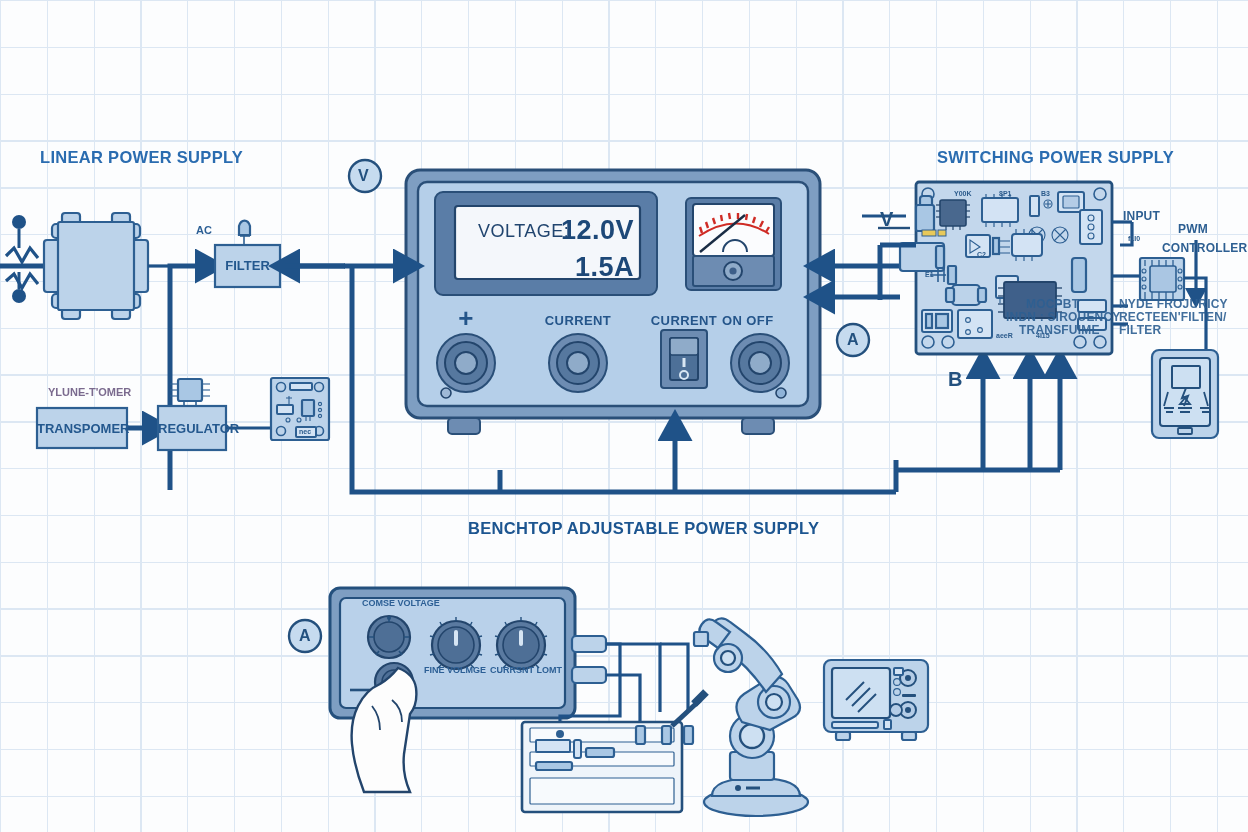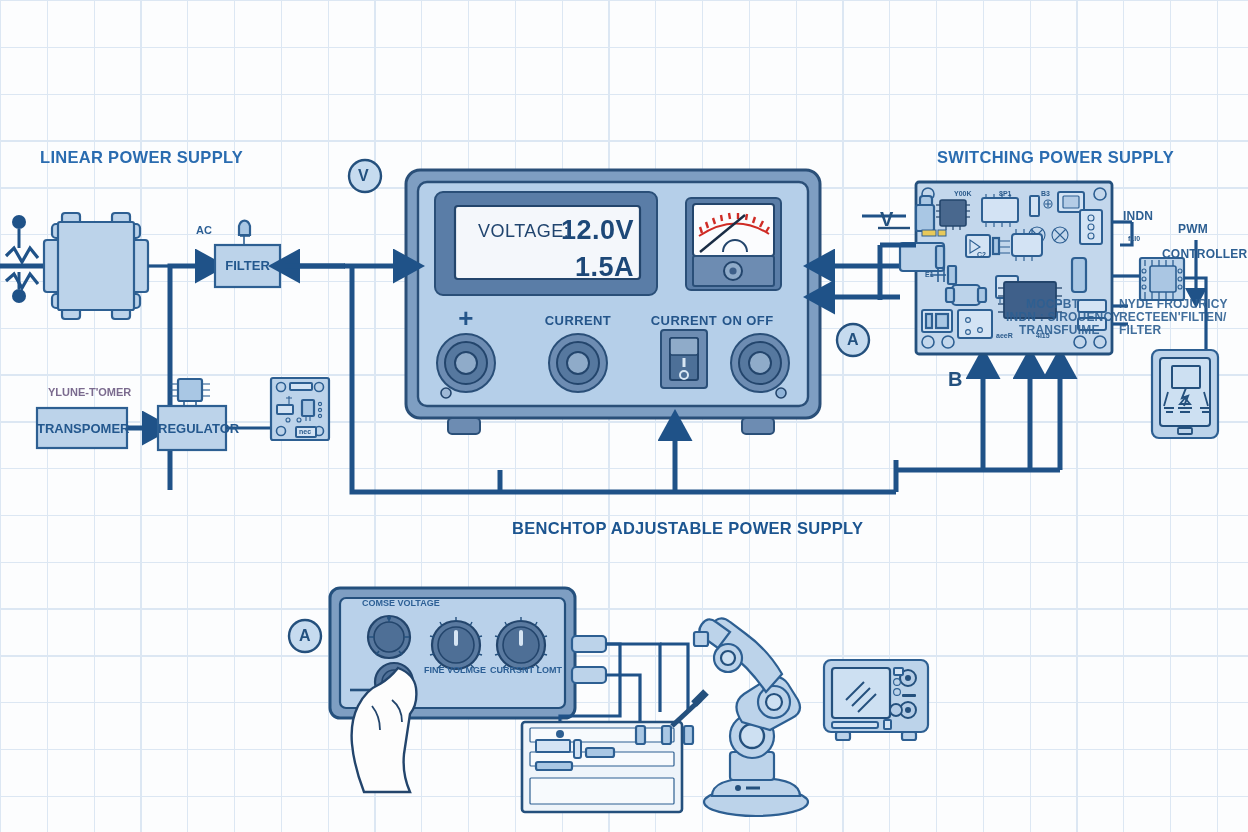--- a/index.html
+++ b/index.html
@@ -6,21 +6,21 @@
   body{width:1248px;height:832px;overflow:hidden;font-family:"Liberation Sans",sans-serif;}
   #stage{position:relative;width:1248px;height:832px;
     background:
       repeating-linear-gradient(to right, #dce7f3 0 1.3px, transparent 1.3px 46.8px),
       repeating-linear-gradient(to bottom, #dce7f3 0 1.3px, transparent 1.3px 46.8px),
       #fcfdfe;}
   #vec{position:absolute;left:0;top:0;width:1248px;height:832px;}
   .t{position:absolute;white-space:nowrap;font-family:"Liberation Sans",sans-serif;}
   .title{font-weight:bold;font-size:33px;color:#1a4f89;letter-spacing:.4px;}
   .sect{font-weight:bold;font-size:16.5px;color:#2a6cb0;letter-spacing:.3px;}
-  .sect-d{font-weight:bold;font-size:16.5px;color:#1c5590;letter-spacing:.3px;margin-left:44px;}
+  .sect-d{font-weight:bold;font-size:16.5px;color:#1c5590;letter-spacing:.3px;}
   .pcb-lbl{font-weight:bold;font-size:12px;color:#2d5f92;letter-spacing:.2px;line-height:14px;}
   .pcb-lbl.blur{filter:blur(.45px);opacity:.9;}
   .blk{font-weight:bold;font-size:13px;color:#24588e;}
   .sm{font-size:11px;color:#2c5f95;font-weight:bold;}
   .sm.blur{filter:blur(.5px);}
   .disp-l{font-weight:normal;font-size:18px;color:#21456f;letter-spacing:.5px;}
   .disp-v{font-weight:bold;font-size:27px;color:#1d4878;letter-spacing:.5px;}
   .knob-l{font-weight:bold;font-size:13px;color:#24558a;letter-spacing:.4px;}
   .mk{font-weight:bold;font-size:16px;color:#23517f;}
   .tiny{font-size:7px;color:#2b5b8c;font-weight:bold;}
@@ -758,23 +758,23 @@
 
 <div class="t disp-l" style="left:478px;top:221px;">VOLTAGE:</div>
 <div class="t disp-v" style="left:561px;top:215px;">12.0V</div>
 <div class="t disp-v" style="left:575px;top:252px;">1.5A</div>
 
 <div class="t knob-l" style="left:451px;top:308px;width:30px;text-align:center;font-size:26px;line-height:20px;">+</div>
 <div class="t knob-l" style="left:533px;top:313px;width:90px;text-align:center;">CURRENT</div>
 <div class="t knob-l" style="left:639px;top:313px;width:90px;text-align:center;">CURRENT</div>
 <div class="t knob-l" style="left:722px;top:313px;width:76px;text-align:left;">ON OFF</div>
 
-<div class="t pcb-lbl" style="left:1123px;top:209px;">INDN</div>
+<div class="t pcb-lbl" style="left:1123px;top:209px;">INPUT</div>
 <div class="t pcb-lbl" style="left:1178px;top:222px;">PWM</div>
-<div class="t pcb-lbl" style="left:1162px;top:247px;">CONTROLLER</div>
+<div class="t pcb-lbl" style="left:1162px;top:241px;">CONTROLLER</div>
 <div class="t pcb-lbl blur" style="left:1119px;top:297px;">NYDE FROJURICY</div>
 <div class="t pcb-lbl blur" style="left:1119px;top:310px;">RECTEEN'FILTEN/</div>
 <div class="t pcb-lbl blur" style="left:1119px;top:323px;">FILTER</div>
 <div class="t pcb-lbl blur" style="left:1026px;top:297px;">MOCPBT</div>
 <div class="t pcb-lbl blur" style="left:1006px;top:310px;">INDN : SIROUENCY</div>
 <div class="t pcb-lbl blur" style="left:1019px;top:323px;">TRANSFUIME</div>
 
 <div class="t tiny blur" style="left:954px;top:190px;">Y00K</div>
 <div class="t tiny blur" style="left:999px;top:190px;">8P1</div>
 <div class="t tiny blur" style="left:1041px;top:190px;">B3</div>

